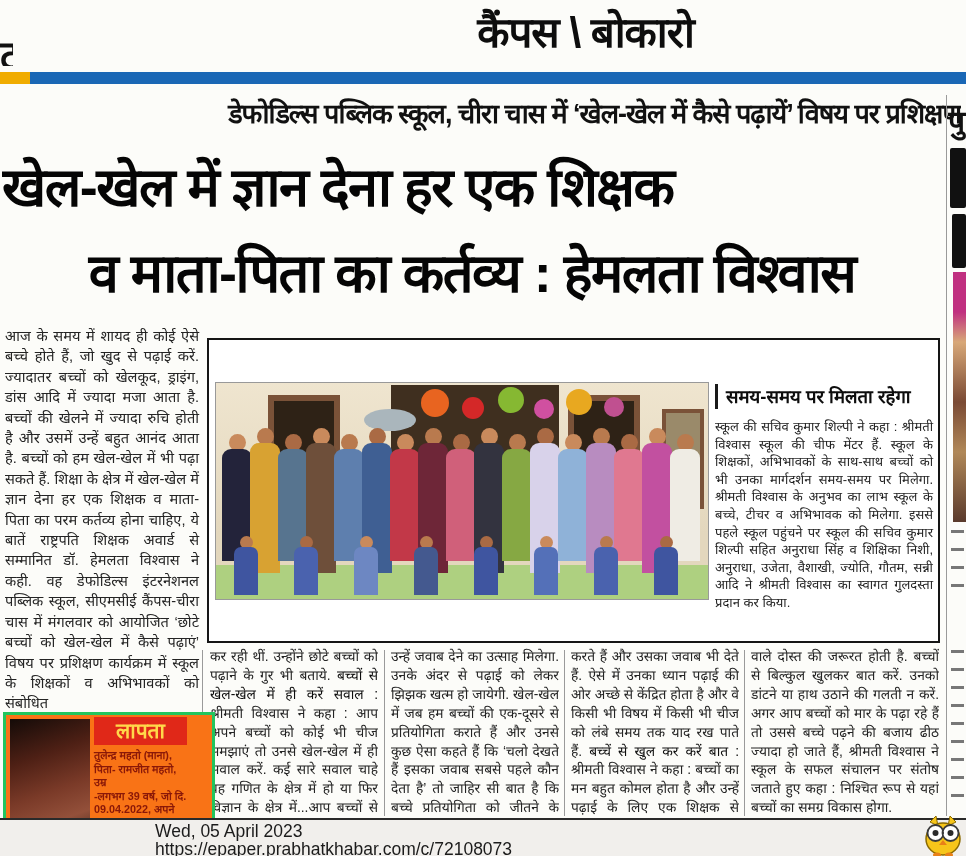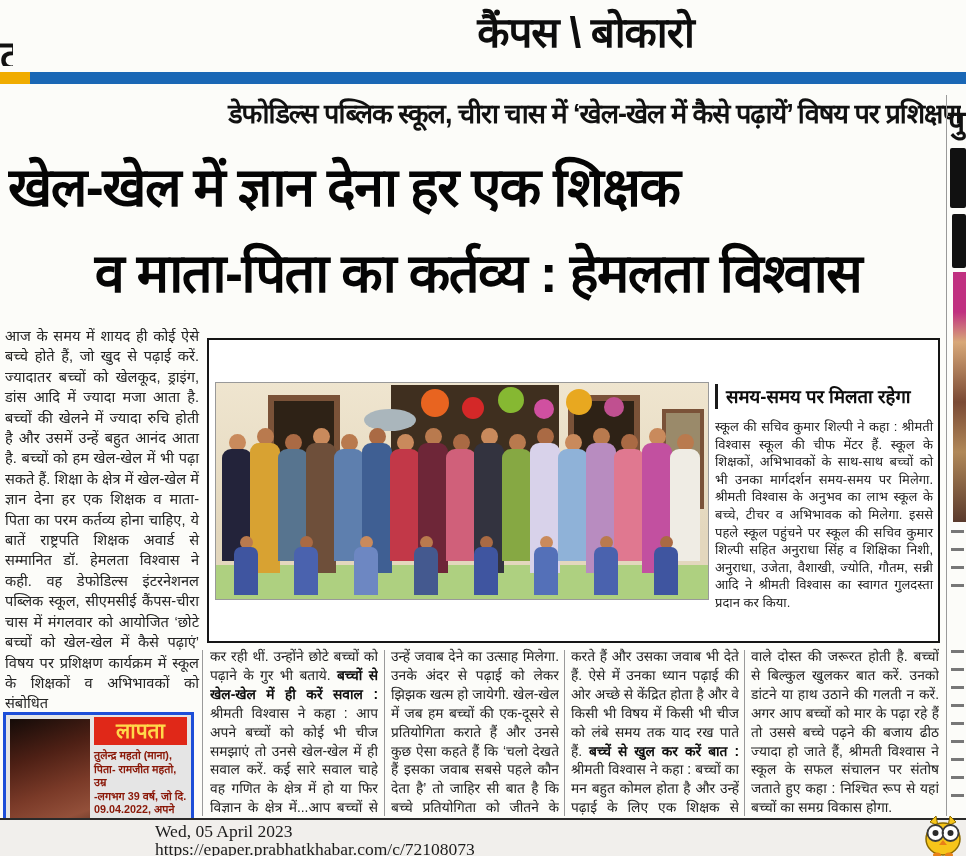--- a/index.html
+++ b/index.html
@@ -4,21 +4,21 @@
 <style>
   html,body{margin:0;padding:0;}
   body{font-family:"Liberation Sans","DejaVu Sans",sans-serif;background:#888;}
   .page{position:relative;width:966px;height:856px;background:#fcfcf9;overflow:hidden;margin:0 auto;color:#1a1a1a;}
   .hdr{position:absolute;top:2px;left:0;width:966px;padding-left:205px;box-sizing:border-box;
        text-align:center;font-size:42px;font-weight:900;letter-spacing:-1px;color:#0d0d0d;white-space:nowrap;}
   .bluebar{position:absolute;top:72px;left:0;width:966px;height:12px;background:#1a67b5;}
   .yellowseg{position:absolute;top:0;left:0;width:30px;height:12px;background:#f0ac00;}
   .strap{position:absolute;top:94px;left:21px;width:940px;height:48px;overflow:hidden;white-space:nowrap;
          font-size:27px;font-weight:800;letter-spacing:-1px;color:#111;text-align:right;}
-  .headline{position:absolute;left:8px;width:940px;overflow:hidden;white-space:nowrap;
+  .headline{position:absolute;left:2px;width:940px;overflow:hidden;white-space:nowrap;
             font-size:54px;font-weight:900;letter-spacing:-1.5px;color:#050505;}
   .hl1{top:148px;} .hl2{top:234px;text-align:center;}
   .leftcol{position:absolute;left:5px;top:326px;width:194px;}
   .byline{text-align:center;font-weight:800;font-size:15px;text-decoration:underline;color:#0d0d0d;margin-bottom:14px;}
   .bodytext{font-size:14.6px;line-height:20.4px;text-align:justify;color:#242424;margin:0;}
   .vrule{position:absolute;width:1px;background:#9a9a9a;}
   
   .photobox{position:absolute;left:207px;top:338px;width:729px;height:301px;border:2px solid #151515;background:#fff;}
   .kicker{position:absolute;left:6px;top:6px;width:717px;height:30px;line-height:30px;background:#f7cf6e;
           text-align:center;font-weight:800;font-size:18px;color:#141414;overflow:hidden;white-space:nowrap;}
@@ -32,36 +32,36 @@
   .person{position:absolute;display:flex;flex-direction:column;align-items:center;width:30px;}
   .head{width:17px;height:17px;border-radius:50%;}
   .pbody{width:30px;border-radius:9px 9px 0 0;margin-top:-2px;}
   .kid{width:24px;} .kid .head{width:13px;height:13px;} .kid .pbody{width:24px;border-radius:7px 7px 0 0;}
   .photocaption{position:absolute;left:6px;top:262px;width:492px;font-size:15px;font-weight:700;color:#222;}
   .sidebar{position:absolute;left:506px;top:44px;width:218px;}
   .sb-head{border-left:3px solid #1a1a1a;padding-left:8px;font-size:18.5px;font-weight:800;line-height:25px;color:#0d0d0d;}
   .sb-body{font-size:13px;line-height:17.6px;text-align:justify;color:#242424;margin-top:9px;}
   
   .newscol{position:absolute;top:648px;font-size:13.8px;line-height:18.9px;text-align:justify;color:#242424;height:168px;overflow:hidden;}
-  .newscol .bold{font-weight:700;color:#0d0d0d;}
-  
-  .ad{position:absolute;left:3px;top:712px;width:191px;height:142px;border:3px solid #1d4ed8;background:#e5e5e5;box-sizing:border-box;}
+  .newscol .bold{font-weight:400;color:#0d0d0d;}
+  
+  .ad{position:absolute;left:3px;top:712px;width:212px;height:142px;border:3px solid #22c55e;background:#f97316;box-sizing:border-box;}
   .adphoto{position:absolute;left:4px;top:4px;width:80px;height:130px;
            background:linear-gradient(160deg,#140b08 0%,#4e2015 30%,#7a3a28 55%,#93503a 75%,#2e1c14 100%);}
   .adface{position:absolute;left:18px;top:22px;width:44px;height:58px;border-radius:48%;
           background:radial-gradient(circle at 50% 40%,#c07a58 0%,#a05a3c 60%,#6e3categories 100%,#6e3a28 100%);}
   .adtitle{position:absolute;left:88px;top:2px;width:93px;height:28px;line-height:28px;background:#e02818;
            color:#ffd84a;font-weight:900;font-size:21px;text-align:center;}
   .adlines{position:absolute;left:88px;top:34px;width:94px;font-size:10.8px;font-weight:800;
            line-height:13.6px;color:#8a1808;}
   
   .footer{position:absolute;left:0;top:818px;width:966px;height:38px;background:#f1efec;border-top:2px solid #2a2a2a;box-sizing:border-box;}
   .logo{position:absolute;left:10px;top:1px;width:138px;text-align:center;}
   .logotext{font-size:20px;font-weight:900;color:#0d0d0d;line-height:18px;letter-spacing:-0.5px;}
-  .mono{position:absolute;font-family:Liberation Serif, serif;font-size:17.5px;color:#1b1b1b;white-space:nowrap;}
+  .mono{position:absolute;font-family:Liberation Sans, sans-serif;font-size:17.5px;color:#1b1b1b;white-space:nowrap;}
   .dateline{left:155px;top:1px;} .urlline{left:155px;top:19px;}
   .owl{position:absolute;left:922px;top:-6px;width:42px;height:44px;}
   
   .frag{position:absolute;background:#111;}
   .fragtext{position:absolute;overflow:hidden;font-weight:900;color:#111;}
   .textstrip{position:absolute;width:13px;background:repeating-linear-gradient(#777 0 3px,transparent 3px 18px);}
   .photofrag{position:absolute;left:953px;top:272px;width:13px;height:250px;
              background:linear-gradient(#c03080 0%,#c03080 16%,#d8a878 28%,#7a4a34 52%,#b08858 72%,#5a3a2c 100%);}
 </style>
 </head>

